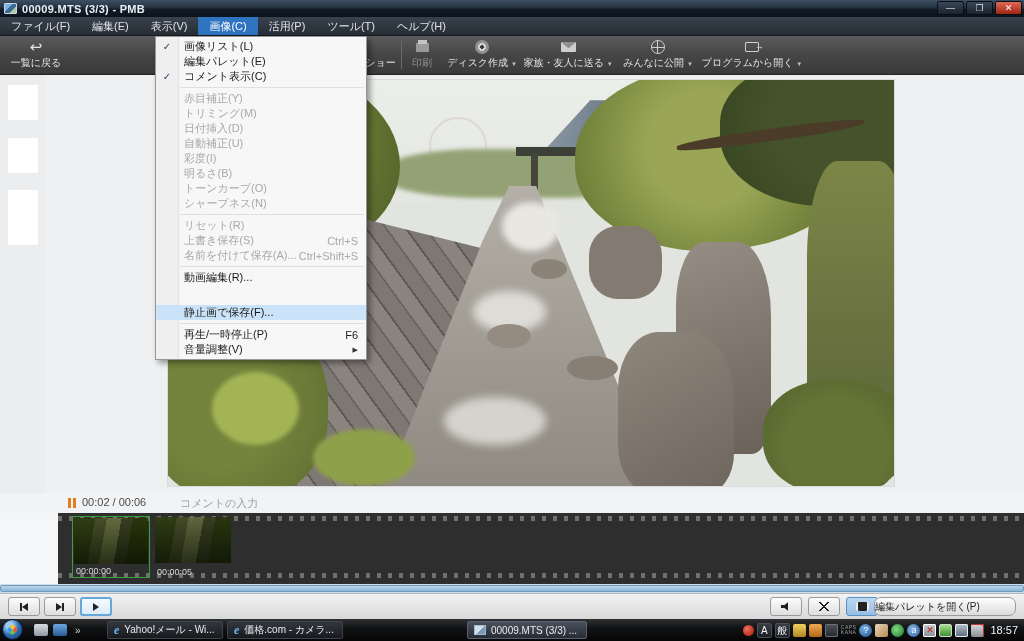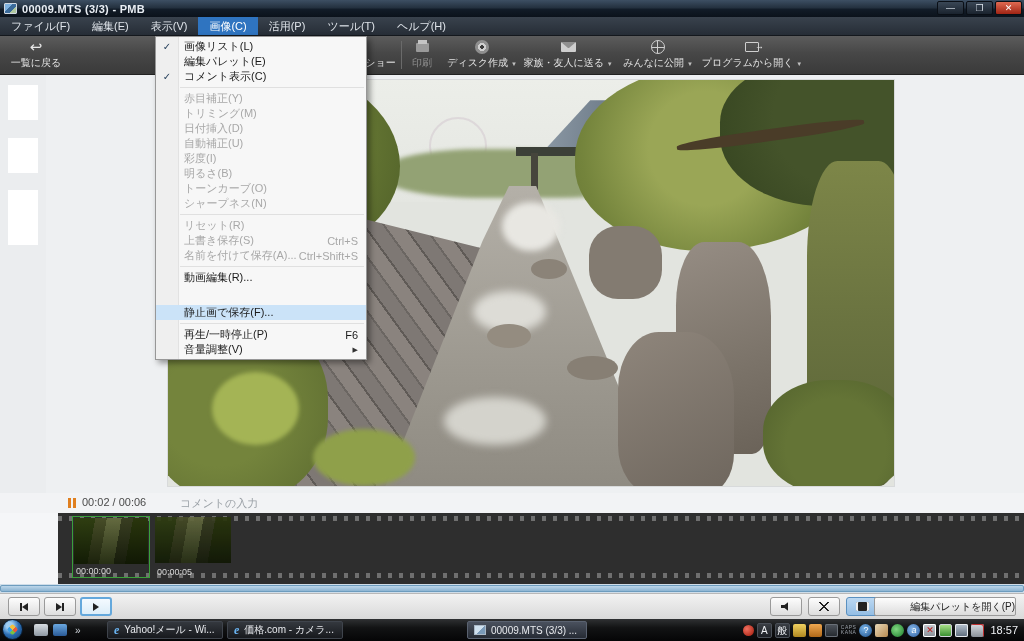--- a/index.html
+++ b/index.html
@@ -100,22 +100,22 @@
   .i-speaker { width:10px; height:10px; background:#222;
     clip-path:polygon(0 35%, 35% 35%, 70% 8%, 70% 92%, 35% 65%, 0 65%); }
   .i-fullscreen { width:12px; height:9px;
     background:linear-gradient(45deg, transparent 0 44%, #222 44% 56%, transparent 56%),
                linear-gradient(-45deg, transparent 0 44%, #222 44% 56%, transparent 56%); }
   .i-film { width:13px; height:9px; background:#222; border-radius:1px;
     box-shadow:inset 2px 0 0 #eee, inset -2px 0 0 #eee; }
   .i-info { width:11px; height:11px; border-radius:50%; background:#111; color:#fff; font-size:8px;
     line-height:11px; text-align:center; font-family:"Liberation Serif","DejaVu Serif",serif; font-style:italic; }
   .palette-btn { position:absolute; right:8px; top:3px; width:142px; height:19px;
-    background:linear-gradient(#fdfdfd,#dcdcdc); border:1px solid #9a9a9a; border-radius:2px;
-    font-size:10px; color:#222; text-align:right; line-height:17px; }
+    background:linear-gradient(#fdfdfd,#dcdcdc); border:1px solid #9a9a9a; border-radius:7px;
+    font-size:10px; color:#222; text-align:left; line-height:17px; }
 
   
   .taskbar { position:absolute; left:0; top:619px; width:1024px; height:22px;
     background:linear-gradient(#2f3133,#121314 40%, #050506); display:flex; align-items:center; }
   .start-orb { position:absolute; left:2px; top:0px; width:21px; height:21px; border-radius:50%;
     background:radial-gradient(circle at 35% 30%, #9ecdf2 0 18%, #2b6eb4 50%, #123a66 100%);
     border:1px solid #0a1c30; }
   .orb-flag { position:absolute; left:5px; top:5px; width:9px; height:9px; border-radius:2px;
     background:conic-gradient(#e85a3a 0 25%, #7ac043 25% 50%, #3aa0e8 50% 75%, #f0c040 75%); transform:rotate(45deg) scale(.9); }
   .ql-icon { width:14px; height:12px; border-radius:2px; }

